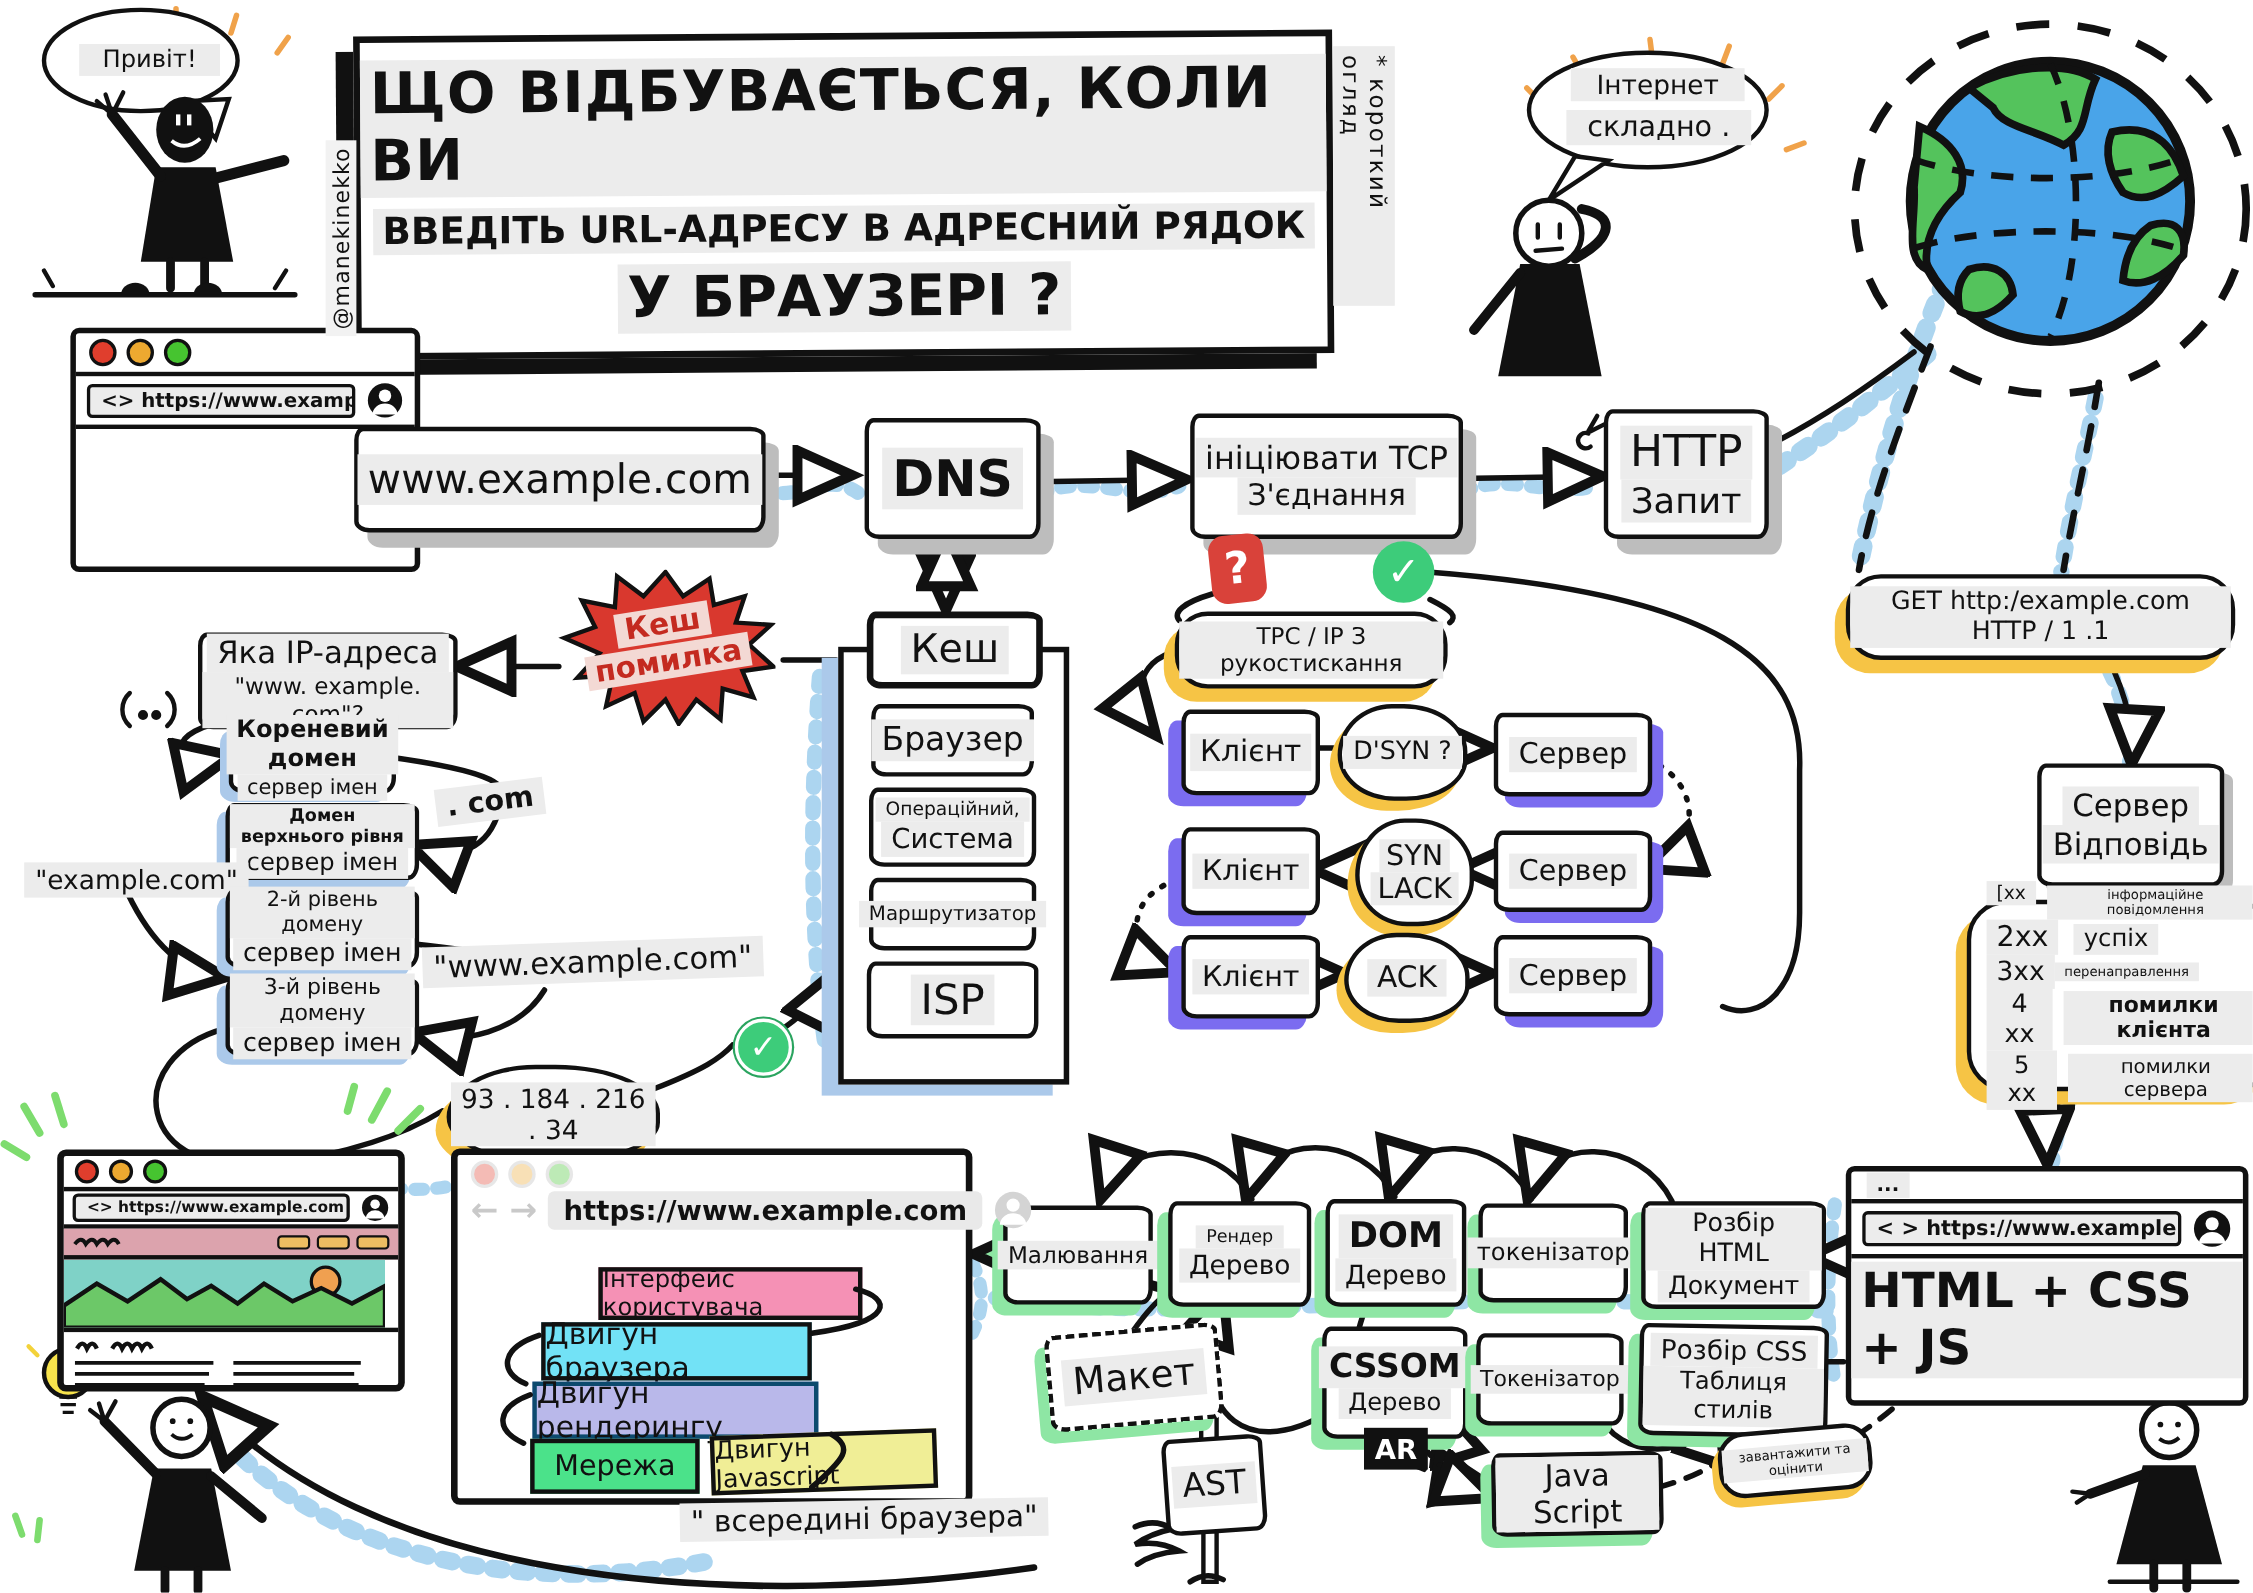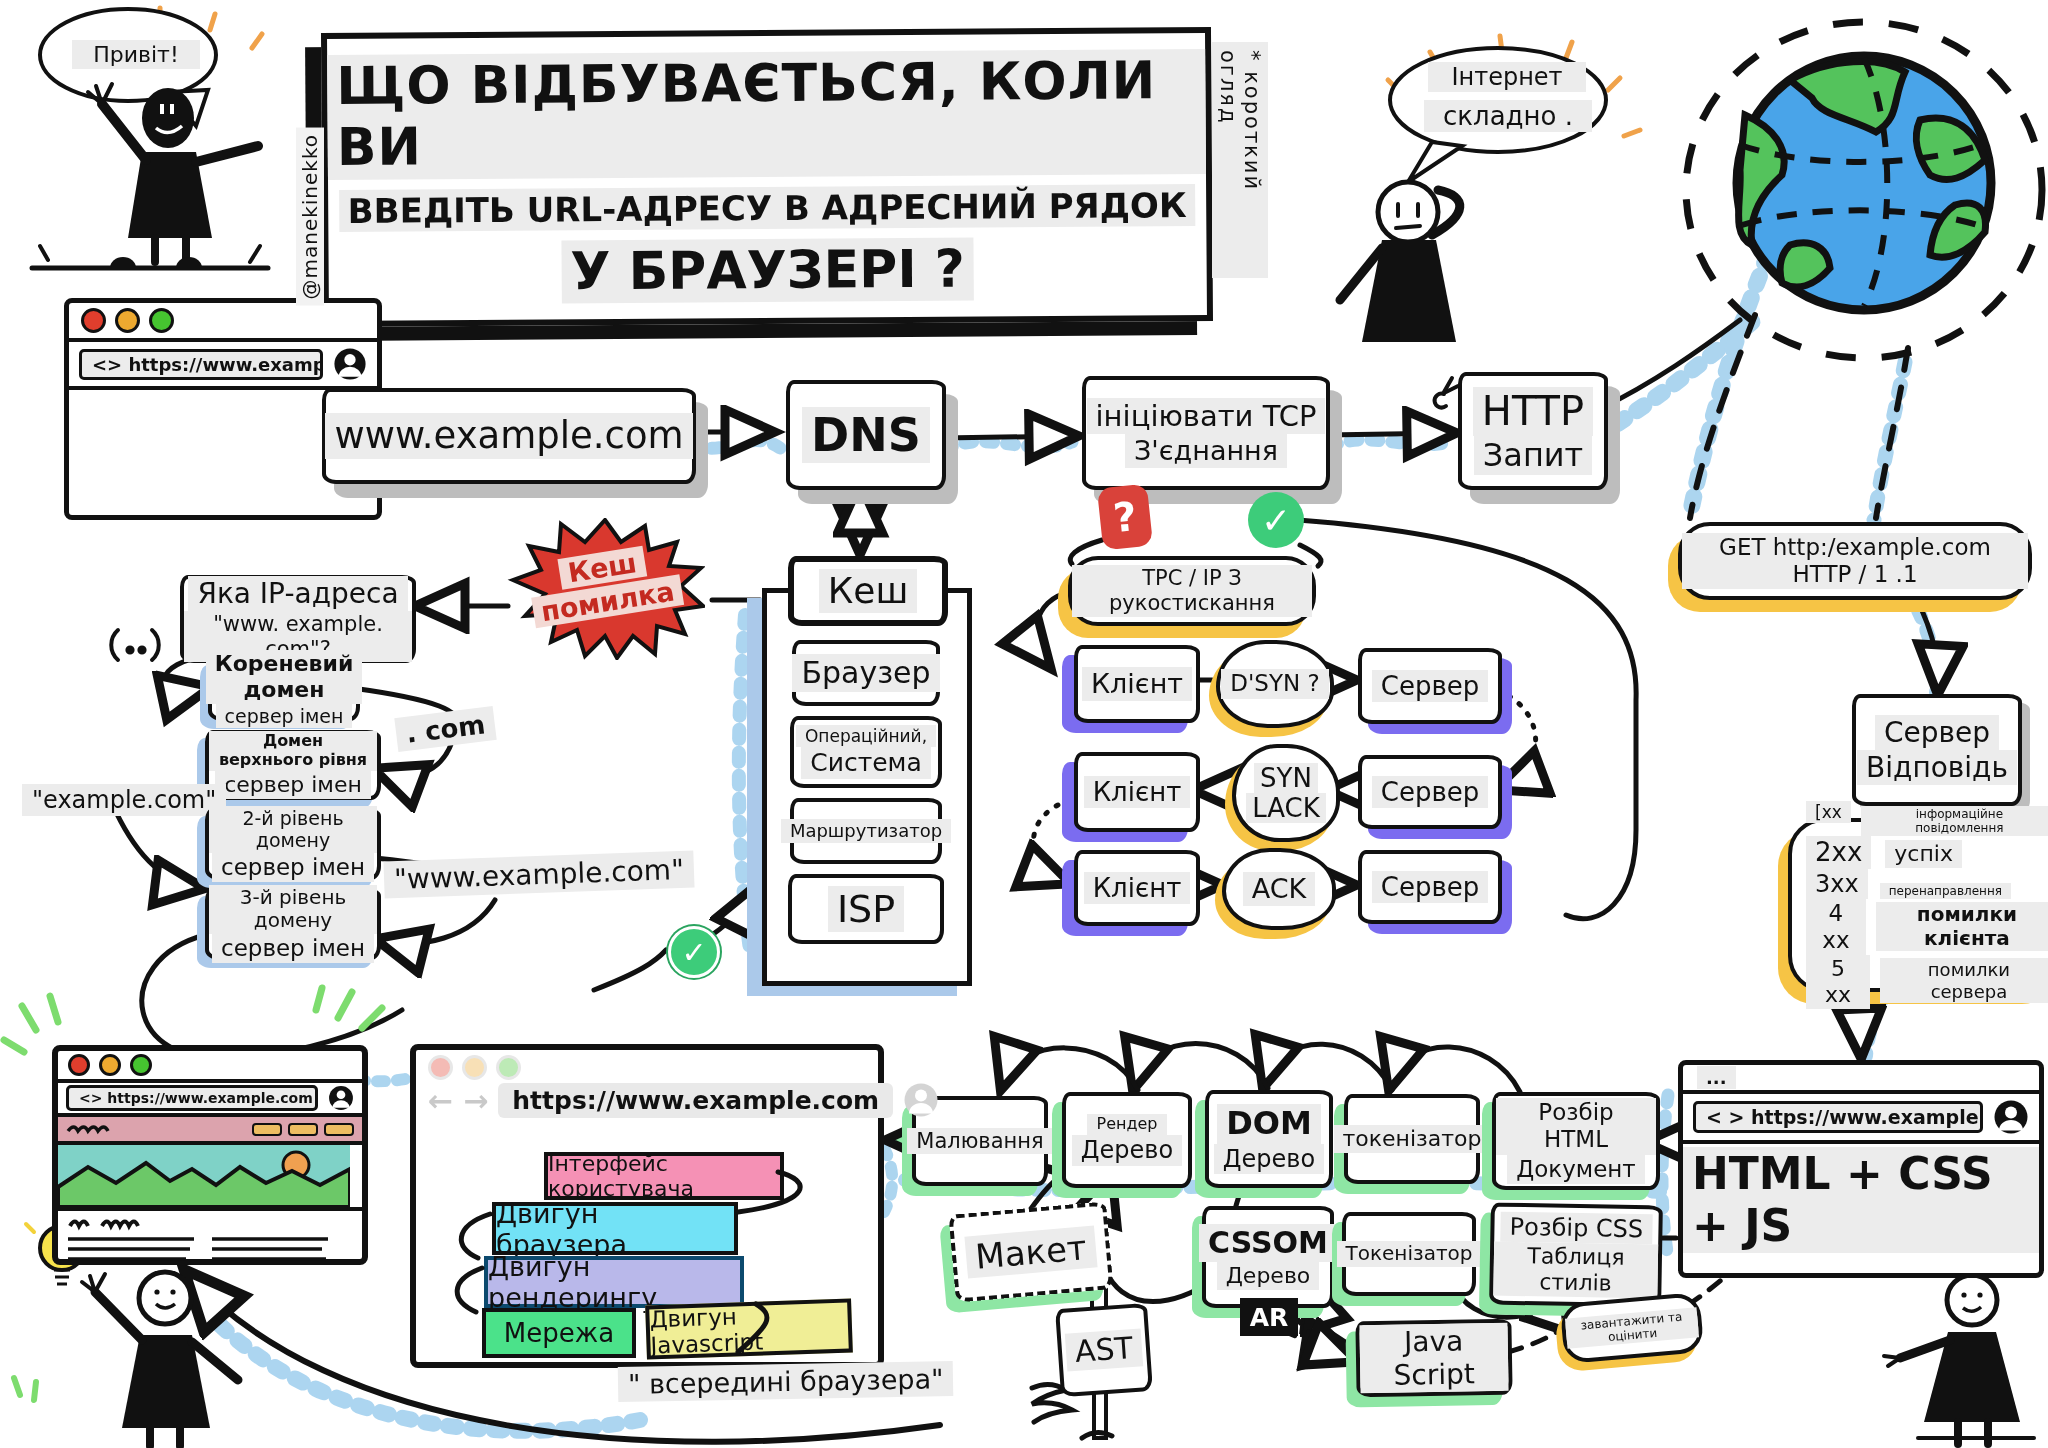--- a/index.html
+++ b/index.html
@@ -349,20 +349,23 @@
 <div class="lbl" style="left:22px;top:784px;font-size:24px;font-weight:normal">"example.com"</div>
 <div class="box" style="left:205px;top:808px;width:168px;height:64px;box-shadow:-8px 8px 0 #abc9ea">
   <span class="p" style="font-size:19px">2-й рівень домену</span>
   <span class="p" style="font-size:23px">сервер імен</span>
 </div>
 <div class="lbl" style="left:384px;top:856px;font-size:28px;font-weight:normal;transform:rotate(-2deg)">"www.example.com"</div>
 <div class="box" style="left:205px;top:888px;width:168px;height:64px;box-shadow:-8px 8px 0 #abc9ea">
   <span class="p" style="font-size:20px">3-й рівень домену</span>
   <span class="p" style="font-size:23px">сервер імен</span>
 </div>
+<div class="cloud sh-yel" style="left:406px;top:968px;width:186px;height:82px">
+  <span class="p" style="font-size:24px">93 . 184 . 216 . 34</span>
+</div>
 <div class="abs" style="left:668px;top:926px;width:46px;height:46px;border-radius:50%;background:#3dcc7a;border:3px solid #fff;
             box-shadow:0 0 0 2px #2aa45f;display:flex;align-items:center;justify-content:center;z-index:3;
             color:#fff;font-size:30px;font-weight:bold">✓</div>
 
 <div class="abs" style="left:1100px;top:486px;width:50px;height:62px;background:#d9423a;border-radius:14px;z-index:3;
             display:flex;align-items:center;justify-content:center;color:#fff;font-size:40px;font-weight:bold;transform:rotate(-6deg)">?</div>
 <div class="abs" style="left:1248px;top:492px;width:56px;height:56px;background:#3dcc7a;border-radius:50%;z-index:3;
             display:flex;align-items:center;justify-content:center;color:#fff;font-size:36px;font-weight:bold">✓</div>
 <div class="cloud sh-yel" style="left:1068px;top:556px;width:240px;height:62px;border-radius:30px">
   <span class="p" style="font-size:21px">TPC / IP З рукостискання</span>
@@ -408,21 +411,21 @@
 </div>
 <div class="cloud sh-yel" style="left:1788px;top:818px;width:252px;height:150px;border-radius:36px;align-items:flex-start;padding:8px 6px 8px 14px">
   <div style="display:flex;gap:10px;align-items:baseline">
     <span class="p" style="font-size:17px">[xx</span>
     <span class="p" style="font-size:12px">інформаційне повідомлення</span>
   </div>
   <div style="display:flex;gap:14px;align-items:baseline">
     <span class="p" style="font-size:26px">2xx</span>
     <span class="p" style="font-size:22px">успіх</span>
   </div>
-  <div style="display:flex;gap:12px;align-items:flex-end">
+  <div style="display:flex;align-items:center">
     <span class="p" style="font-size:24px">3xx</span>
     <span class="p" style="font-size:12px">перенаправлення</span>
   </div>
   <div style="display:flex;gap:10px;align-items:baseline">
     <span class="p" style="font-size:23px">4 xx</span>
     <span class="p" style="font-size:20px;font-weight:bold">помилки клієнта</span>
   </div>
   <div style="display:flex;gap:10px;align-items:baseline">
     <span class="p" style="font-size:22px">5 xx</span>
     <span class="p" style="font-size:18px">помилки сервера</span>

